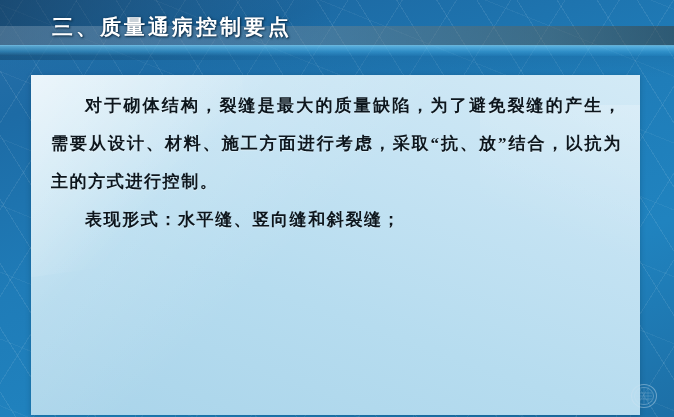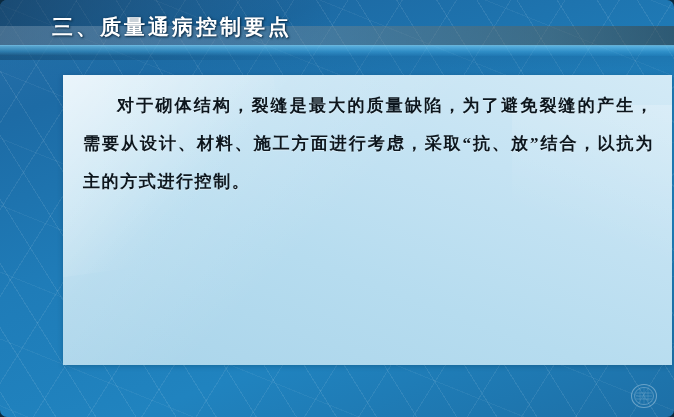--- a/index.html
+++ b/index.html
@@ -9,21 +9,20 @@
     background: #0b2a40;
   }
   .slide {
     position: relative;
     width: 674px;
     height: 417px;
     overflow: hidden;
     font-family: "Liberation Serif", "DejaVu Serif", serif;
     background:
       linear-gradient(160deg, #2a6fa8 0%, #1d6ba5 18%, #1f7cb8 45%, #2083bf 70%, #1d6fa6 100%);
-    border-radius: 7px;
   }
 
   
   .tex-diag {
     position: absolute;
     inset: -40px -40px;
     background:
       repeating-linear-gradient(58deg, rgba(255,255,255,0.085) 0px, rgba(255,255,255,0.085) 1px, rgba(255,255,255,0) 1px, rgba(255,255,255,0) 34px),
       repeating-linear-gradient(-58deg, rgba(255,255,255,0.075) 0px, rgba(255,255,255,0.075) 1px, rgba(255,255,255,0) 1px, rgba(255,255,255,0) 46px),
       repeating-linear-gradient(22deg, rgba(255,255,255,0.05) 0px, rgba(255,255,255,0.05) 1px, rgba(255,255,255,0) 1px, rgba(255,255,255,0) 62px);
@@ -81,27 +80,26 @@
     white-space: nowrap;
     z-index: 5;
   }
 
   
   .panel {
     position: absolute;
     left: 31px;
     top: 75px;
     width: 609px;
-    height: 290px;
+    height: 340px;
     background:
       linear-gradient(135deg, rgba(255,255,255,0.55) 0%, rgba(255,255,255,0.12) 26%, rgba(255,255,255,0) 46%),
       linear-gradient(200deg, #d3eaf6 0%, #c5e3f3 30%, #b6dcef 62%, #a9d4ea 100%);
     box-shadow: 0 1px 5px rgba(6,38,62,0.28);
     overflow: hidden;
-    margin-left: 32px;
   }
   .panel-sheen {
     position: absolute;
     left: -60px; top: -30px;
     width: 280px; height: 220px;
     background: linear-gradient(140deg, rgba(255,255,255,0.42), rgba(255,255,255,0) 70%);
     transform: rotate(-8deg);
     pointer-events: none;
   }
   .panel-sheen2 {
@@ -157,20 +155,21 @@
   <div class="header-shade"></div>
 
   <div class="title">三、质量通病控制要点</div>
 
   <div class="panel">
     <div class="panel-sheen"></div>
     <div class="panel-sheen2"></div>
 
     <div class="body-text">
       <p class="para">对于砌体结构，裂缝是最大的质量缺陷，为了避免裂缝的产生，需要从设计、材料、施工方面进行考虑，采取“抗、放”结合，以抗为主的方式进行控制。</p>
+      <p class="para">表现形式：水平缝、竖向缝和斜裂缝；</p>
     </div>
   </div>
 
   <div class="emblem">
     <svg width="28" height="26" viewBox="0 0 28 26" aria-hidden="true">
       <ellipse cx="14" cy="13" rx="12.5" ry="11.5" fill="none" stroke="#cfe3f0" stroke-width="1.1"></ellipse>
       <ellipse cx="14" cy="13" rx="9.5" ry="8.6" fill="none" stroke="#cfe3f0" stroke-width="0.8"></ellipse>
       <path d="M6 10 L22 10 M6 13 L22 13 M6 16 L22 16" stroke="#cfe3f0" stroke-width="0.7" opacity="0.8"></path>
       <path d="M10 6 L10 20 M14 5 L14 21 M18 6 L18 20" stroke="#cfe3f0" stroke-width="0.6" opacity="0.6"></path>
     </svg>

